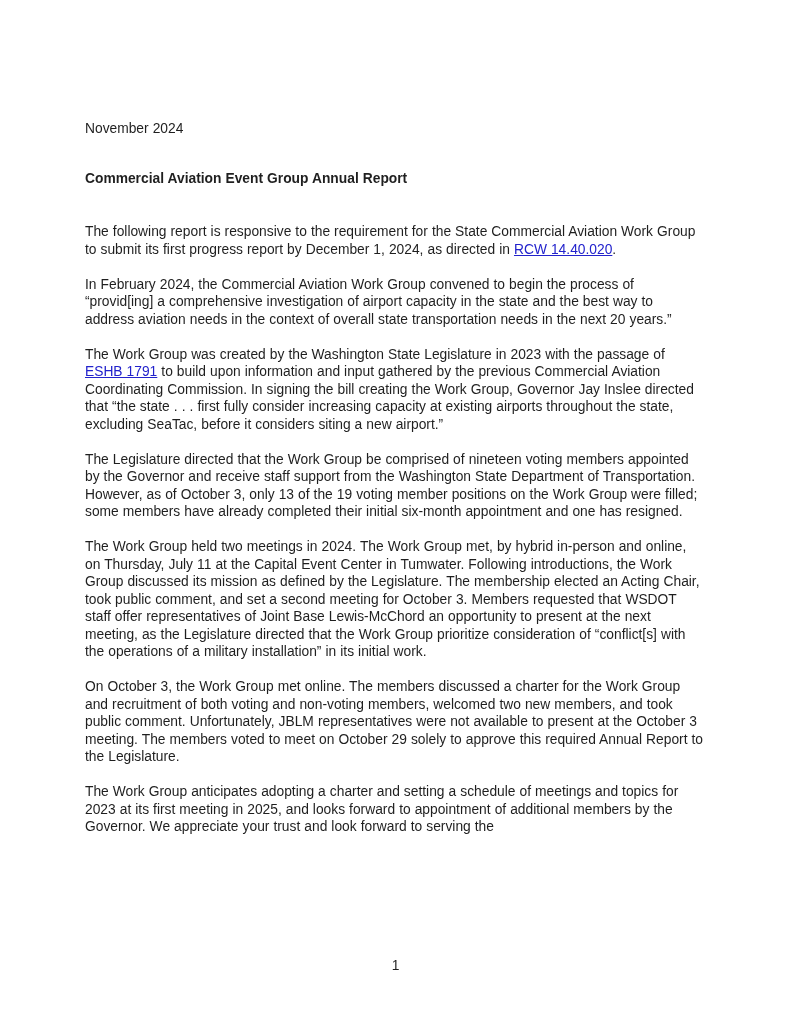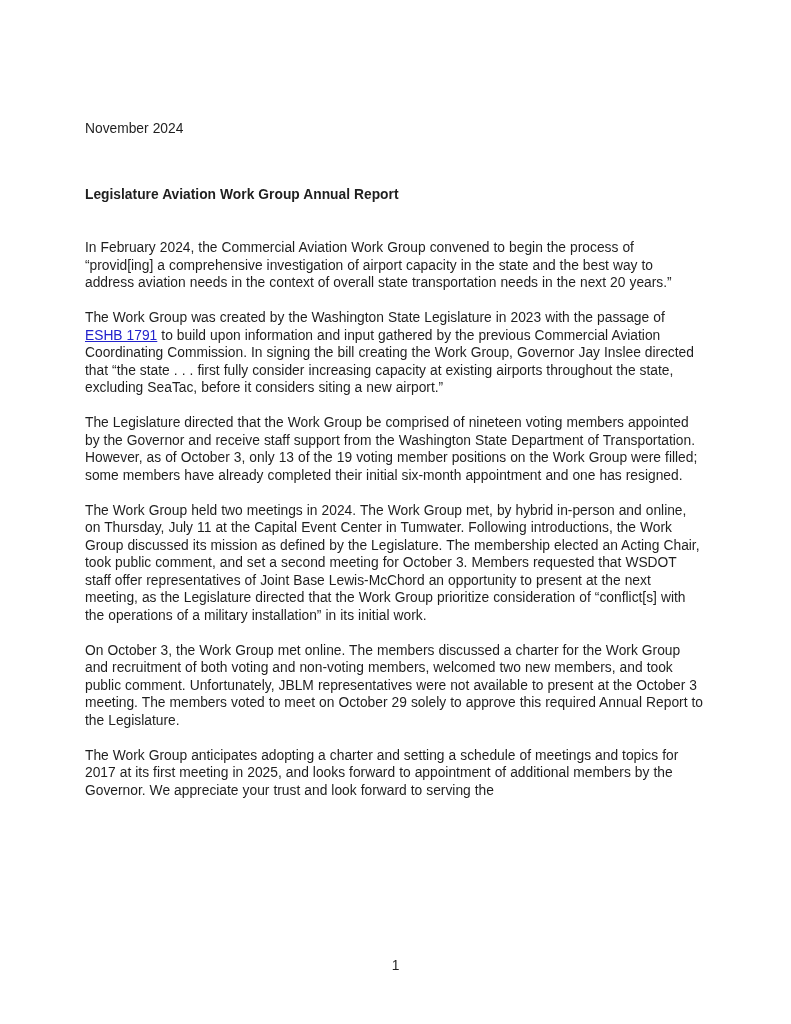--- a/index.html
+++ b/index.html
@@ -18,21 +18,21 @@
     padding: 120px 86px 0 85px;
     position: relative;
   }
   .doc-block {
     font-size: 13.8px;
     line-height: 17.5px;
     width: 620px;
     margin: 0 0 17.5px 0;
     word-spacing: 0.2px;
   }
-  .date-line { margin-bottom: 48px; }
+  .date-line { margin-bottom: 32px; }
   .doc-title { font-weight: bold; margin-bottom: 36px; }
   a.doc-link {
     color: var(--link-color);
     text-decoration: underline;
     cursor: pointer;
   }
   .page-number {
     position: absolute;
     top: 957px; left: 0;
     width: 791px;
@@ -41,29 +41,30 @@
     line-height: 17.5px;
   }
 </style>
 </head>
 <body>
 
 <div class="page">
 
   <p class="doc-block date-line">November 2024</p>
 
-  <p class="doc-block doc-title">Legislature Aviation Work Group Annual Report</p>
+  <p class="doc-block doc-title">Commercial Aviation Event Group Annual Report</p>
 
+  <p class="doc-block"><span>The following report is responsive to the requirement for the State Commercial Aviation Work Group to submit its first progress report by December 1, 2024, as directed in </span><a class="doc-link">RCW 14.40.020</a><span>.</span></p>
 
   <p class="doc-block">In February 2024, the Commercial Aviation Work Group convened to begin the process of “provid[ing] a comprehensive investigation of airport capacity in the state and the best way to address aviation needs in the context of overall state transportation needs in the next 20 years.”</p>
 
   <p class="doc-block"><span>The Work Group was created by the Washington State Legislature in 2023 with the passage of </span><a class="doc-link">ESHB 1791</a><span> to build upon information and input gathered by the previous Commercial Aviation Coordinating Commission. In signing the bill creating the Work Group, Governor Jay Inslee directed that “the state . . . first fully consider increasing capacity at existing airports throughout the state, excluding SeaTac, before it considers siting a new airport.”</span></p>
 
   <p class="doc-block">The Legislature directed that the Work Group be comprised of nineteen voting members appointed by the Governor and receive staff support from the Washington State Department of Transportation. However, as of October 3, only 13 of the 19 voting member positions on the Work Group were filled; some members have already completed their initial six-month appointment and one has resigned.</p>
 
   <p class="doc-block">The Work Group held two meetings in 2024. The Work Group met, by hybrid in-person and online, on Thursday, July 11 at the Capital Event Center in Tumwater. Following introductions, the Work Group discussed its mission as defined by the Legislature. The membership elected an Acting Chair, took public comment, and set a second meeting for October 3. Members requested that WSDOT staff offer representatives of Joint Base Lewis-McChord an opportunity to present at the next meeting, as the Legislature directed that the Work Group prioritize consideration of “conflict[s] with the operations of a military installation” in its initial work.</p>
 
   <p class="doc-block">On October 3, the Work Group met online. The members discussed a charter for the Work Group and recruitment of both voting and non-voting members, welcomed two new members, and took public comment. Unfortunately, JBLM representatives were not available to present at the October 3 meeting. The members voted to meet on October 29 solely to approve this required Annual Report to the Legislature.</p>
 
-  <p class="doc-block">The Work Group anticipates adopting a charter and setting a schedule of meetings and topics for 2017 at its first meeting in 2025, and looks forward to appointment of additional members by the Governor. We appreciate your trust and look forward to serving the</p>
+  <p class="doc-block">The Work Group anticipates adopting a charter and setting a schedule of meetings and topics for 2023 at its first meeting in 2025, and looks forward to appointment of additional members by the Governor. We appreciate your trust and look forward to serving the</p>
 
   <div class="page-number">1</div>
 </div>
 
 </body></html>

